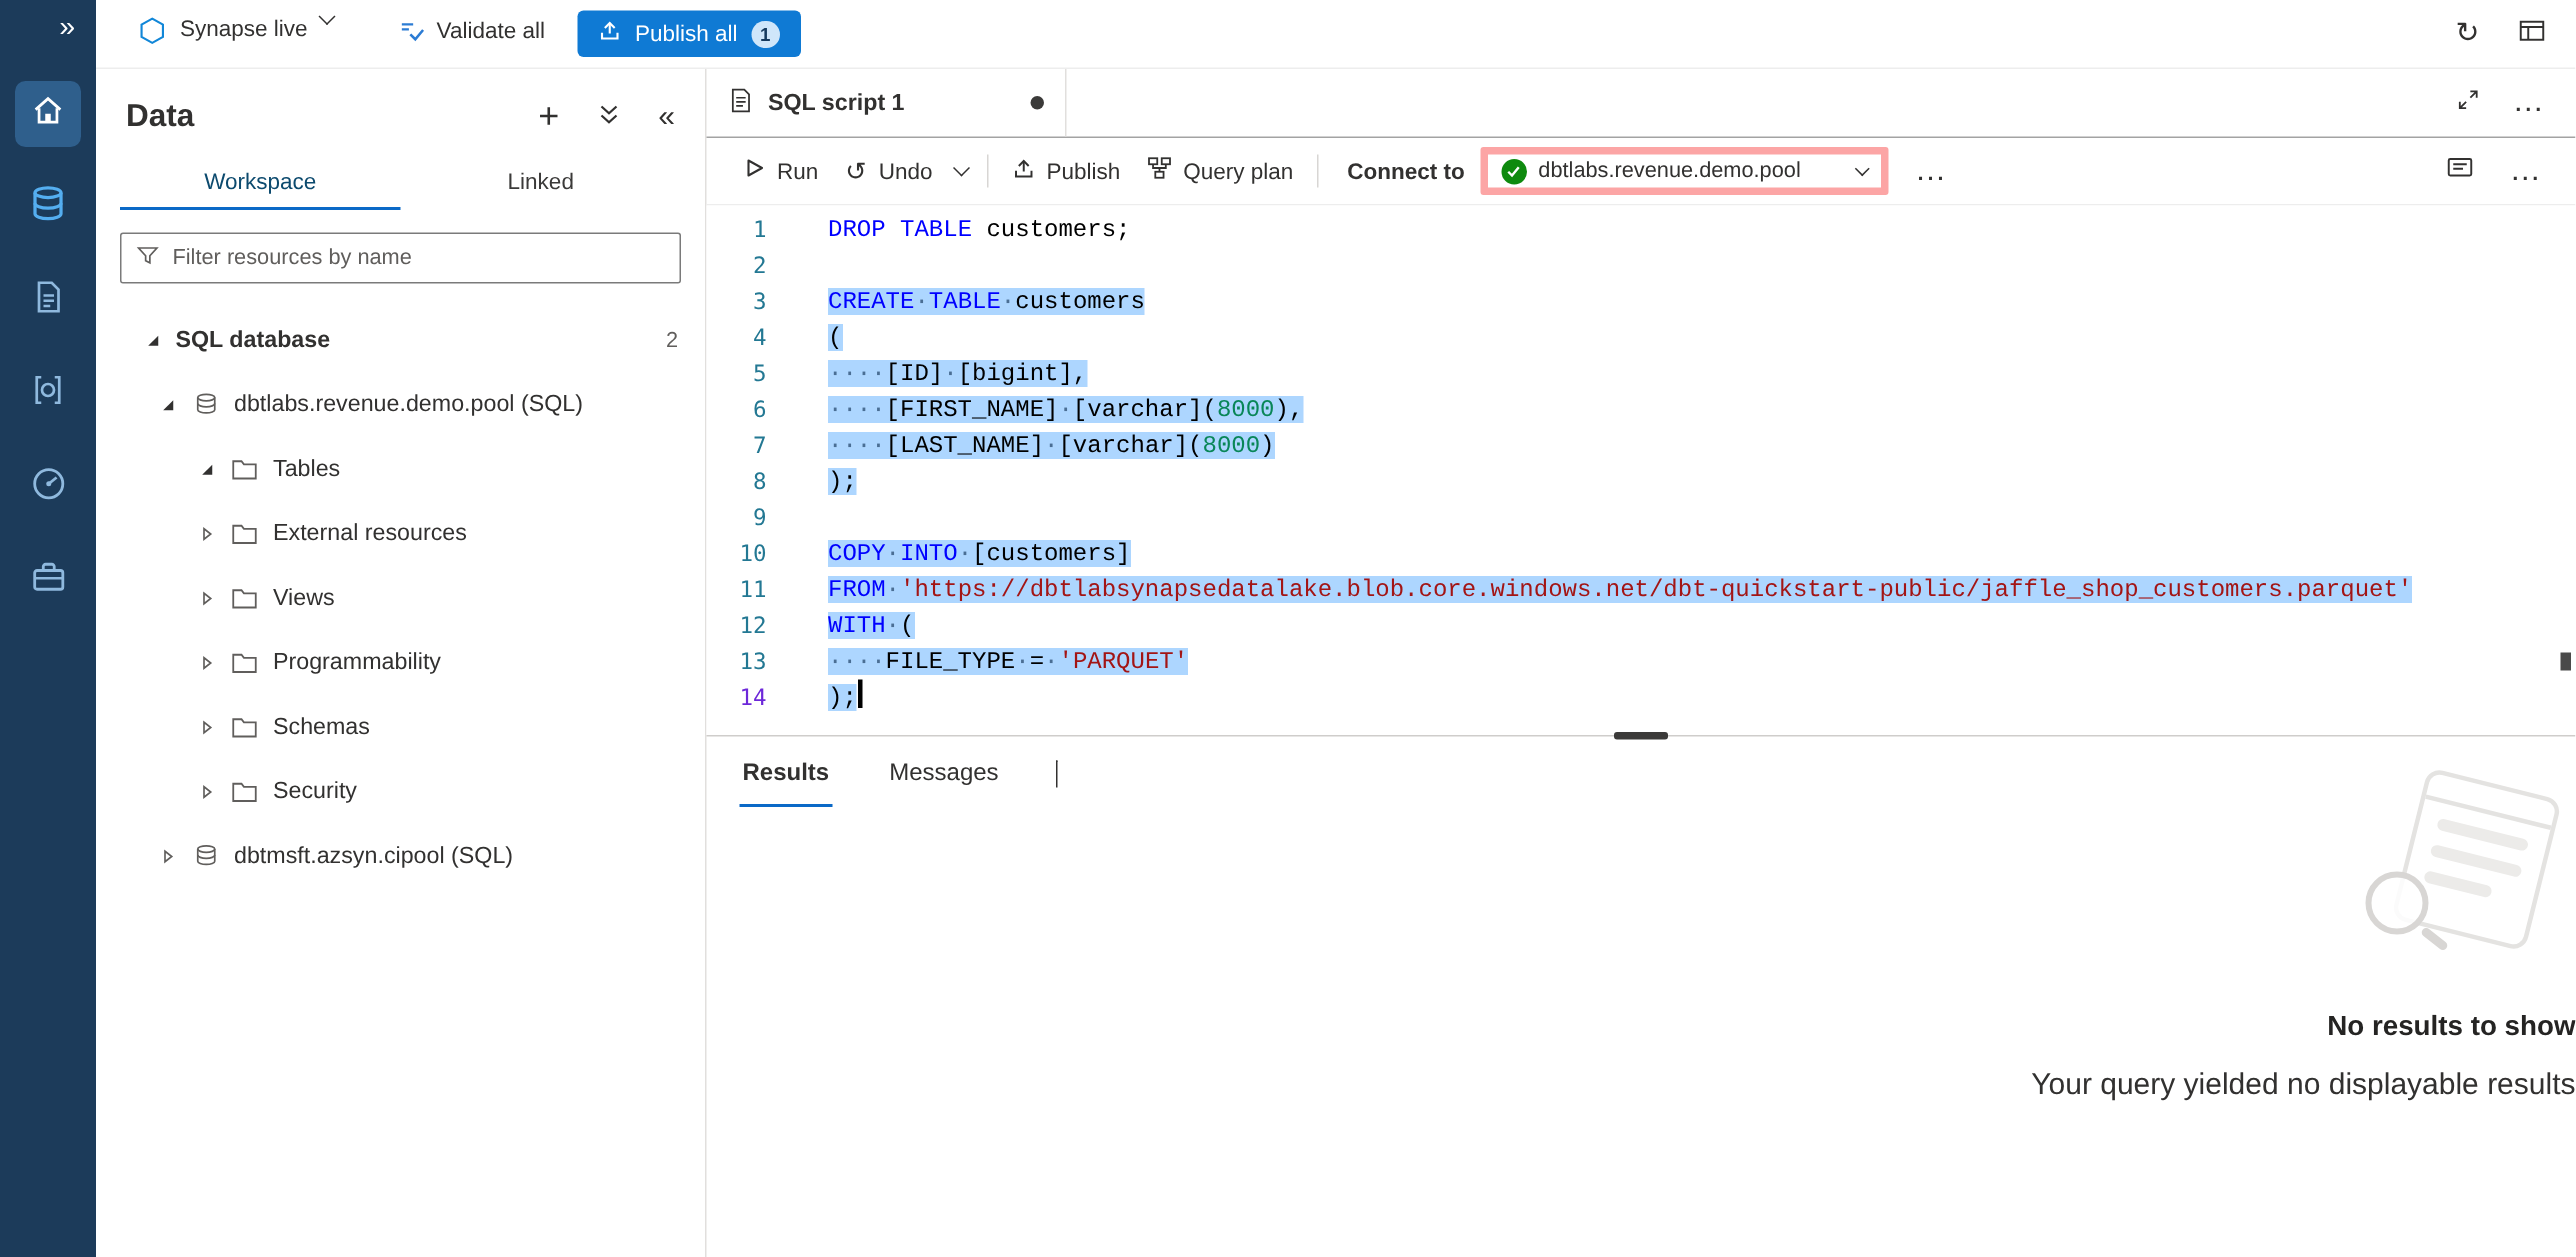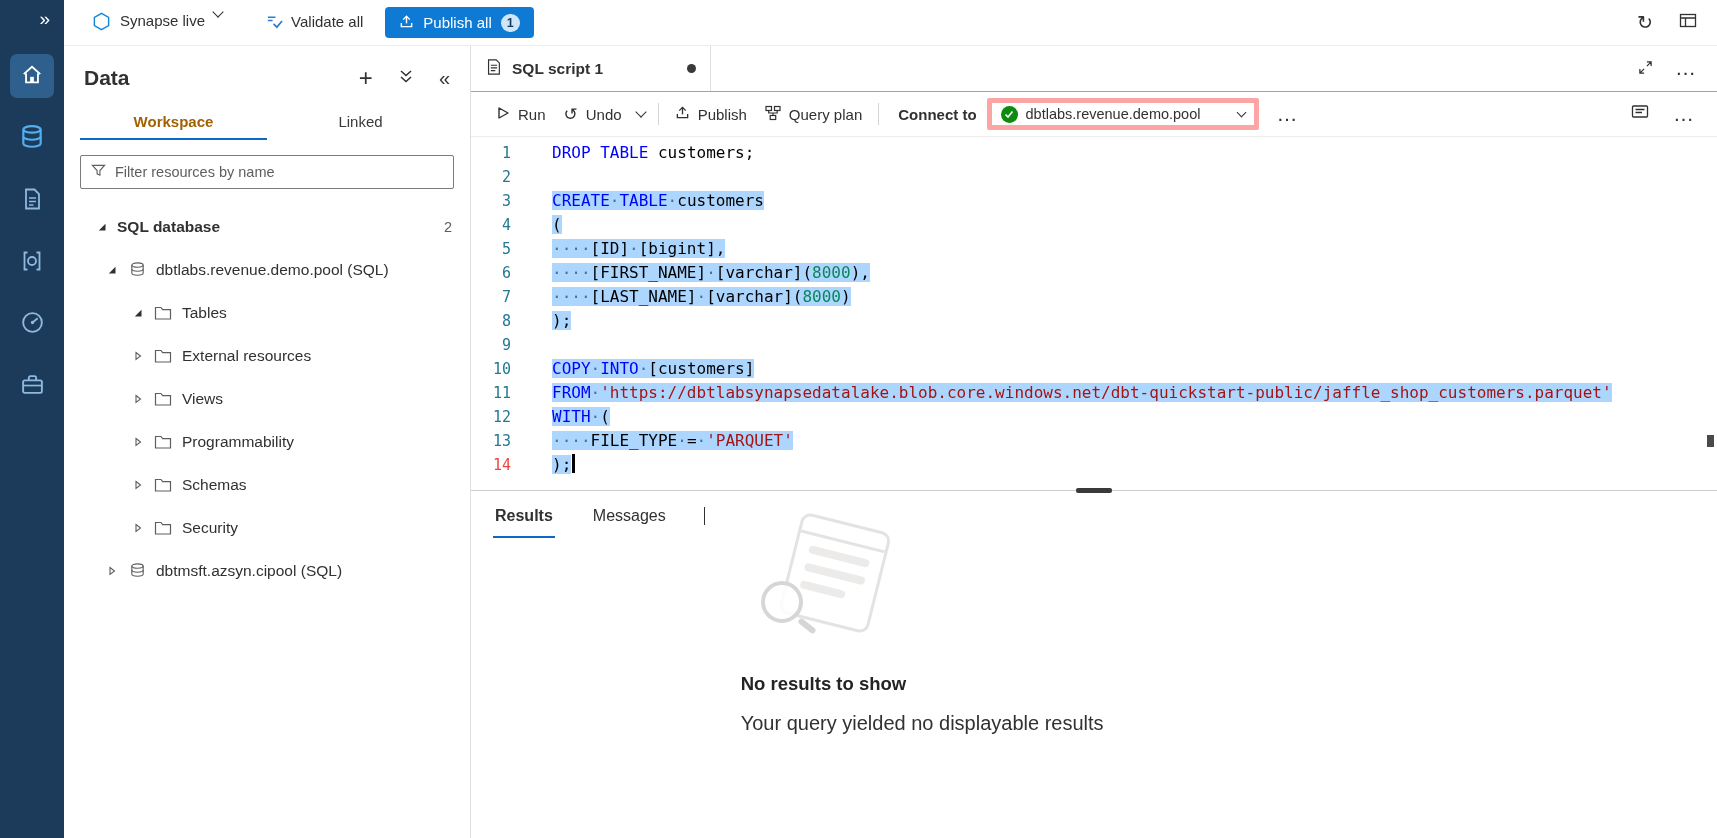--- a/index.html
+++ b/index.html
@@ -32,21 +32,21 @@
 
   
   .explorer { width:407px; flex:none; border-right:1px solid #e1dfdd; display:flex; flex-direction:column; background:#fff; }
   .exp-head { display:flex; align-items:center; padding:20px 20px 4px 20px;gap:48px; }
   .exp-title { font-size:21px; font-weight:600; }
   .exp-actions { margin-left:auto; display:flex; align-items:center; gap:26px; }
   .plus-btn { font-size:24px; font-weight:300; color:#323130; line-height:1; }
   .laquo { font-size:20px; color:#323130; line-height:1; }
   .exp-tabs { display:flex; padding:0 16px; margin-top:10px; }
   .exp-tab { flex:1; text-align:center; font-size:15px; padding:9px 0 8px; border-bottom:2px solid transparent; color:#3b3a39; }
-  .exp-tab.active { border-bottom-color:#0b69c7; color:#a16207;font-weight:bold; }
+  .exp-tab.active { border-bottom-color:#0b69c7; color:#0c4a6e; }
   .filter-box { margin:15px 16px 8px; border:1px solid #7a7a7a; border-radius:2px; height:34px; display:flex; align-items:center; gap:9px; padding:0 10px; }
   .filter-box input { border:none; outline:none; flex:1; font-size:14.5px; font-family:inherit; color:#323130; background:transparent; }
   .filter-box input::placeholder { color:#605e5c; }
   .tree { flex:1; overflow:hidden; margin-top:8px; }
   .tree-row { display:flex; align-items:center; height:43px; padding-right:18px; font-size:15.5px; white-space:nowrap; }
   .tree-row.lvl0 { padding-left:30px; }
   .tree-row.lvl0 .tlabel { font-weight:600; }
   .tree-row.lvl1 { padding-left:40px; }
   .tree-row.lvl2 { padding-left:66px; }
   .expander { width:16px; flex:none; display:flex; align-items:center; justify-content:center; margin-right:7px; }
@@ -69,41 +69,41 @@
   .connect-label { font-weight:600; font-size:15px; margin:0 10px 0 12px; }
   .pool-select { width:272px; height:32px; border:5px solid #fca5a5; border-radius:2px; display:flex; align-items:center; gap:8px; padding:0 9px; font-size:14.5px; }
   .pool-select .chev { margin-left:auto; width:7px; height:7px; }
   .gcheck { width:17px; height:17px; flex:none; border-radius:50%; background:#0e8a0e; display:flex; align-items:center; justify-content:center; }
   .toolbar-right { margin-left:auto; display:flex; align-items:center; gap:24px; padding-right:10px; }
 
   
   .editor { height:353px; flex:none; display:flex; position:relative; font-family:"DejaVu Sans Mono", monospace; font-size:16px; line-height:24px; background:#fff; }
   .gutter { width:52px; flex:none; text-align:right; padding-top:4px; color:#237893; font-size:15px; }
   .gutter .ln { height:24px; padding-right:12px; }
-  .gutter .ln.active { color:#ef4444; }
-  .code { flex:1; padding:4px 0 0 29px; overflow:hidden; white-space:pre; }
+  .gutter .ln.active { color:#6d28d9; }
+  .code { flex:1; padding:4px 0 0 29px; overflow:hidden; white-space:pre;font-family:Liberation Mono, monospace; }
   .cl { height:24px; }
   .sel { background:#add6ff; }
   .tk-k { color:#0000ff; }
   .tk-p { color:#000000; }
   .tk-s { color:#a31515; }
   .tk-n { color:#098658; }
   .tk-w { color:#4a6e94; }
   .caret { display:inline-block; width:2.5px; height:19px; background:#000; vertical-align:-3px; margin-left:1px; }
   .overview-mark { position:absolute; right:3px; top:298px; width:7px; height:12px; background:#4a4a4a; }
 
   
   .results { flex:1; display:flex; flex-direction:row; border-top:1px solid #cfcdcb; position:relative; min-height:0; }
   .sash-handle { position:absolute; top:-3px; left:50%; transform:translateX(-50%); width:36px; height:5px; background:#3b3a39; border-radius:2px; }
   .res-tabs { height:50px; flex:none; display:flex; align-items:center; padding:0 22px; }
   .res-tab { margin-right:36px; font-size:16px; padding:12px 2px 11px; border-bottom:2px solid transparent; }
   .res-tab.active { font-weight:600; border-bottom-color:#0b69c7; }
   .res-collapse { margin-left:auto; padding-right:14px; }
   .chev-up { width:9px; height:9px; border-left:1.8px solid #323130; border-top:1.8px solid #323130; transform:rotate(45deg); margin-top:5px; }
-  .res-body { flex:1; display:flex; flex-direction:column; align-items:flex-start; padding-top:26px; }
+  .res-body { flex:1; display:flex; flex-direction:column; align-items:flex-end; padding-top:26px; }
   .illus { position:relative; width:160px; height:140px; }
   .illus .card { position:absolute; left:48px; top:4px; width:92px; height:104px; background:#fff; border:3px solid #e4e3e1; border-radius:10px; transform:rotate(14deg); }
   .illus .card .hd { height:18px; border-bottom:3px solid #e4e3e1; }
   .illus .card .bar { height:8px; background:#ecebe9; border-radius:4px; margin:10px 12px 0; }
   .illus .card .bar.short { width:46px; }
   .illus .mag { position:absolute; left:20px; top:64px; width:42px; height:42px; border:4px solid #d8d6d4; border-radius:50%; background:rgba(255,255,255,0.85); }
   .illus .mag-handle { position:absolute; left:56px; top:106px; width:20px; height:6px; background:#d8d6d4; border-radius:3px; transform:rotate(38deg); }
   .res-title { font-size:18.5px; font-weight:700; color:#252423; margin-top:16px; }
   .res-sub { font-size:20px; color:#323130; margin-top:17px; }
 

